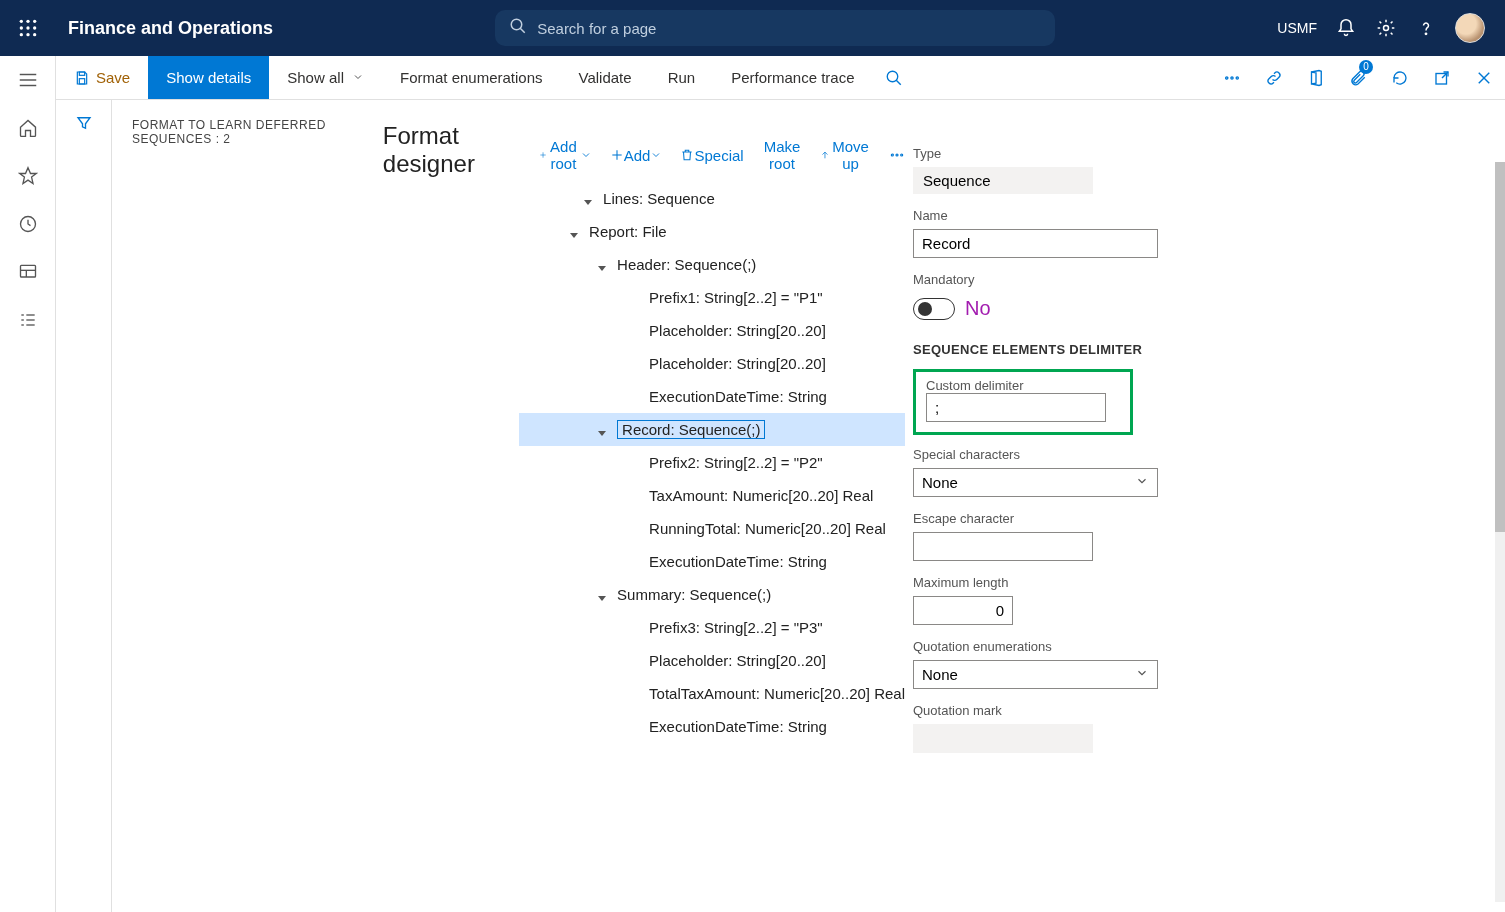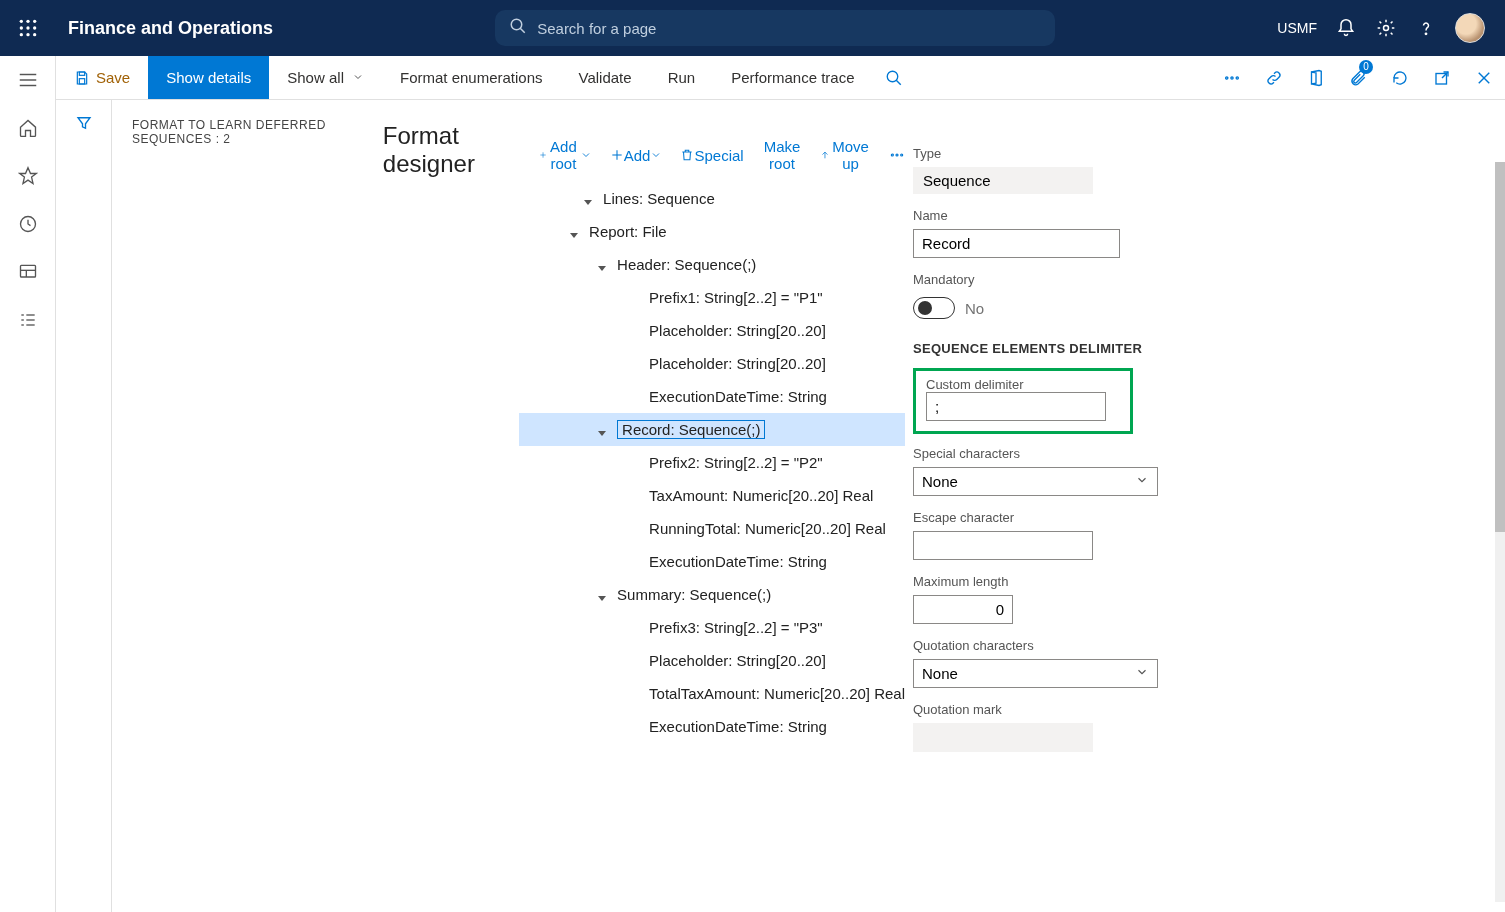--- a/index.html
+++ b/index.html
@@ -74,30 +74,30 @@
 .indent-4 { margin-left: 90px; }
 
 
 .tabs { display: flex; gap: 30px; font-size: 15px; color: #555; border-bottom: 1px solid transparent; padding-left: 8px; }
 .tab { padding: 6px 0 10px; cursor: pointer; }
 .tab.active { color: #222; border-bottom: 2px solid #0078d4; font-weight: 500; }
 
 .form-body { padding: 14px 0 20px 8px; display: flex; flex-direction: column; gap: 6px; }
 .fld-label { font-size: 13px; color: #555; }
 .fld-ro { font-size: 15px; background: #f3f2f1; padding: 5px 10px; width: 180px; margin-bottom: 8px; }
-.fld-input { font-size: 15px; border: 1px solid #8a8886; padding: 5px 8px; width: 207px; margin-bottom: 8px; outline: none; }
+.fld-input { font-size: 15px; border: 1px solid #8a8886; padding: 5px 8px; width: 245px; margin-bottom: 8px; outline: none; }
 .fld-input.sm { width: 180px; }
 .fld-input.num { text-align: right; width: 100px; }
 .fld-select { font-size: 15px; border: 1px solid #8a8886; padding: 5px 8px; width: 245px; margin-bottom: 8px; display: flex; justify-content: space-between; align-items: center; cursor: pointer; }
 .fld-select .chev svg { stroke: #555; fill: none; stroke-width: 2; }
 
 .toggle-row { display: flex; align-items: center; gap: 10px; margin: 4px 0 10px; }
 .toggle { width: 42px; height: 22px; border: 1px solid #333; border-radius: 11px; position: relative; cursor: pointer; }
 .toggle-knob { width: 14px; height: 14px; border-radius: 50%; background: #333; position: absolute; top: 3px; left: 4px; }
-.toggle-lbl { font-size: 15px; color: #737373; }
+.toggle-lbl { font-size: 20px; color: #a21caf; }
 
 .section-hdr { font-size: 13px; font-weight: 600; color: #333; letter-spacing: 0.3px; margin: 6px 0 6px; text-transform: uppercase; }
 .highlight-box { border: 3px solid #00a651; padding: 6px 10px 10px; margin-bottom: 6px; width: 220px; }
 
 
 .scroll-track { position: absolute; right: 0; top: 30px; bottom: 10px; width: 10px; background: #f0f0f0; }
 .scroll-thumb { position: absolute; right: 0; width: 10px; background: #c0c0c0; top: 0; height: 50%; }
 </style>
 </head>
 <body>
@@ -475,21 +475,21 @@
                       <polyline points="6 9 12 15 18 9"></polyline>
                     </svg></span>
               </div>
 
               <div class="fld-label">Escape character</div>
               <input class="fld-input sm" value="" style="">
 
               <div class="fld-label">Maximum length</div>
               <input class="fld-input num" value="0" style="">
 
-              <div class="fld-label">Quotation characters</div>
+              <div class="fld-label">Quotation enumerations</div>
               <div class="fld-select">
                 <span>None</span>
                 <span class="chev"><svg viewBox="0 0 24 24" width="14" height="14">
                       <polyline points="6 9 12 15 18 9"></polyline>
                     </svg></span>
               </div>
 
               <div class="fld-label">Quotation mark</div>
               <input class="fld-input sm" style="background: rgb(243, 242, 241); border-color: rgb(243, 242, 241);" value="">
             </div>

